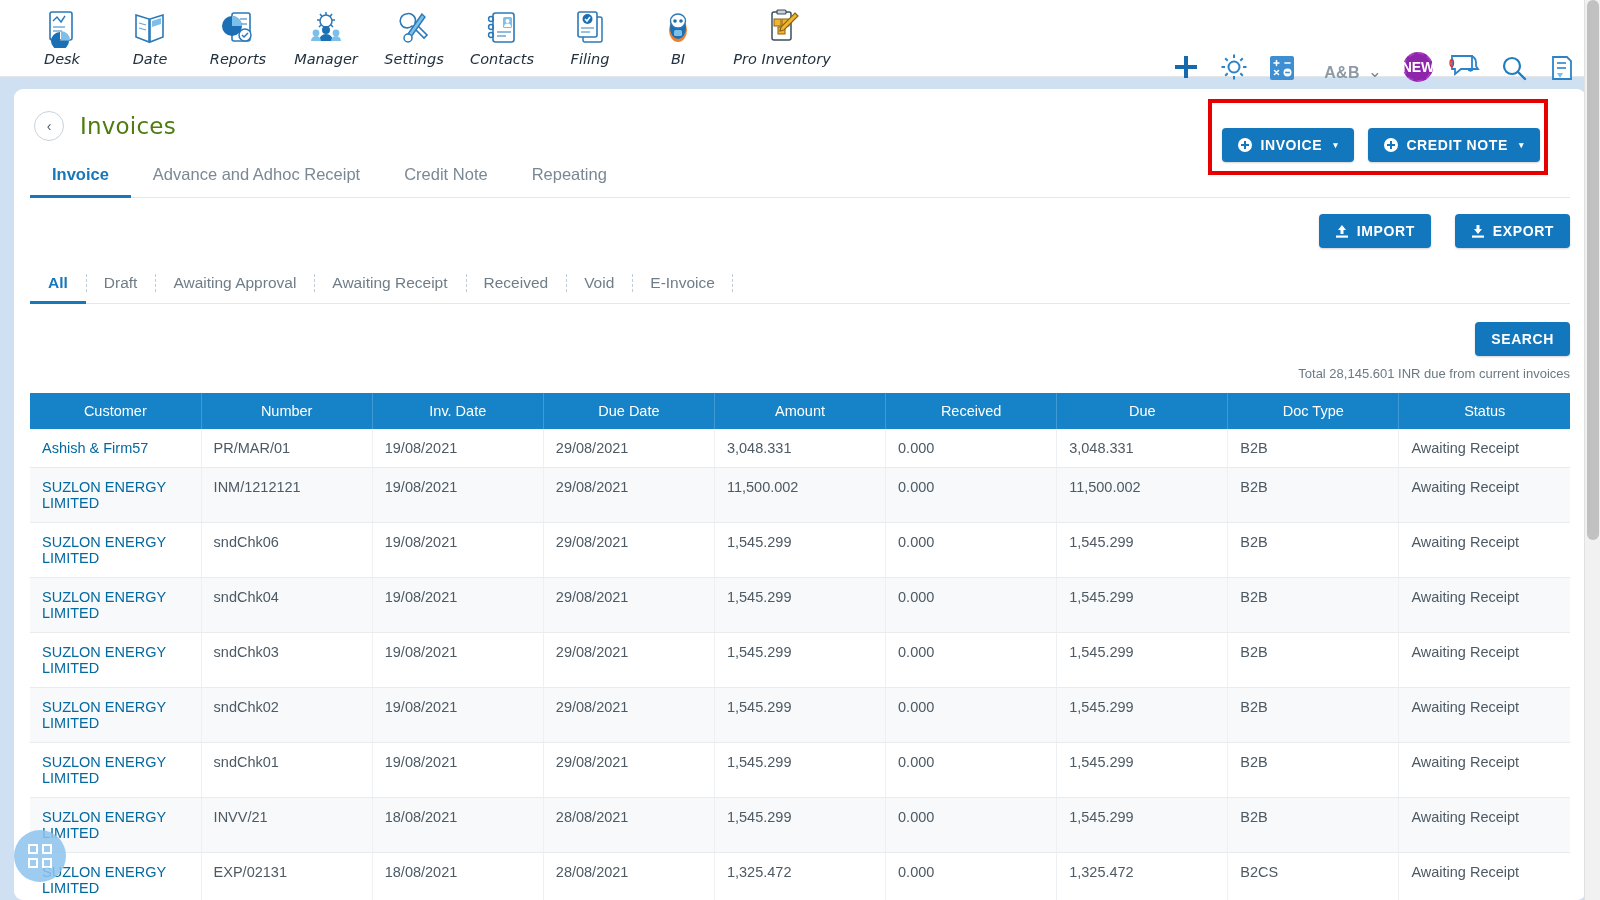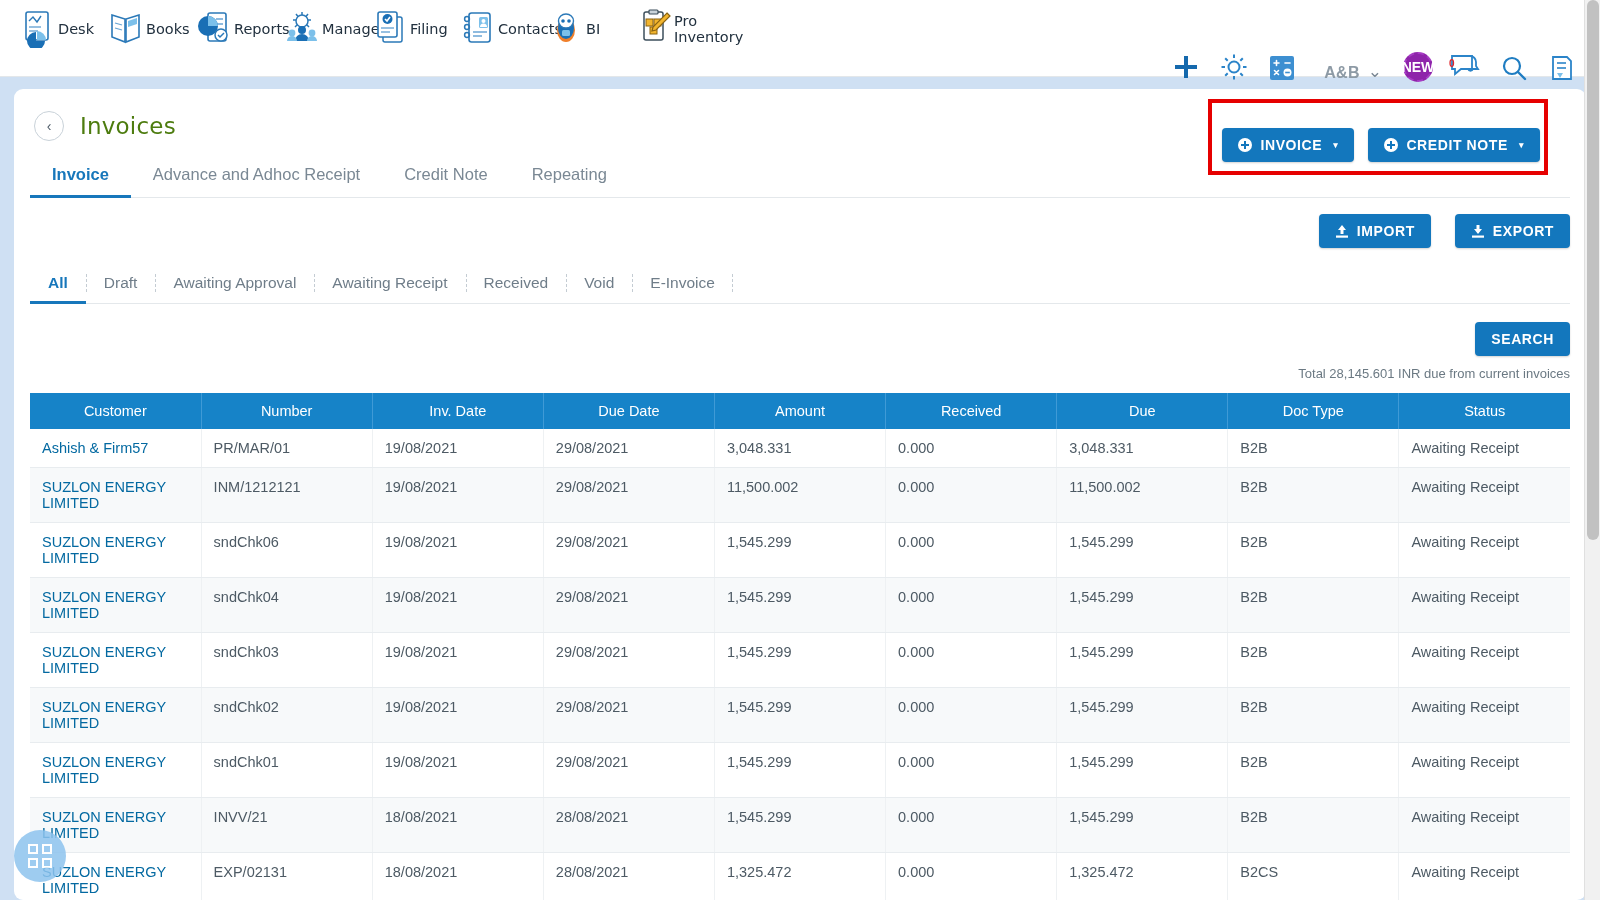--- a/index.html
+++ b/index.html
@@ -18,22 +18,23 @@
     background: #ffffff;
     display: flex;
     align-items: flex-start;
     padding: 0 0 0 18px;
     border-bottom: 1px solid #e3e7ea;
   }
   .app-nav { display: flex; align-items: flex-start; gap: 0; }
   .app-item {
     width: 88px;
     padding-top: 6px;
-    display: flex; flex-direction: row; align-items: center;
+    display: flex; flex-direction: column; align-items: center;
     cursor: pointer;
+    font-style: italic;
   }
   .app-item.wide { width: 120px; }
   .app-icon { height: 44px; display: flex; align-items: center; justify-content: center; }
   .app-label {
     font-size: 14.5px; color: #22313f; margin-top: 1px;
     font-family: "DejaVu Sans", sans-serif; font-weight: 400;
   }
   .appbar-right {
     margin-left: auto;
     display: flex; align-items: flex-end; gap: 0;
@@ -208,21 +209,21 @@
     <div class="app-item">
       <span class="app-icon">
         <svg width="40" height="40" viewBox="0 0 40 40">
           <path d="M6 7 L19 11 L19 34 L6 29 Z" fill="#fff" stroke="#2b79b8" stroke-width="1.6"></path>
           <path d="M33 7 L20 11 L20 34 L33 29 Z" fill="#fff" stroke="#2b79b8" stroke-width="1.6"></path>
           <path d="M22 13 L31 10 L31 16 L22 19 Z" fill="#7cc0ea"></path>
           <line x1="9" y1="15" x2="16" y2="17" stroke="#6aa5d4" stroke-width="1.3"></line>
           <line x1="9" y1="20" x2="16" y2="22" stroke="#6aa5d4" stroke-width="1.3"></line>
         </svg>
       </span>
-      <span class="app-label">Books</span>
+      <span class="app-label">Date</span>
     </div>
 
     <div class="app-item">
       <span class="app-icon">
         <svg width="40" height="40" viewBox="0 0 40 40">
           <rect x="14" y="5" width="18" height="28" rx="2" fill="#fff" stroke="#2b79b8" stroke-width="1.6"></rect>
           <line x1="22" y1="11" x2="29" y2="11" stroke="#6aa5d4" stroke-width="1.5"></line>
           <line x1="22" y1="16" x2="29" y2="16" stroke="#6aa5d4" stroke-width="1.5"></line>
           <circle cx="14" cy="18" r="10" fill="#1a6fb5"></circle>
           <path d="M14 8 A10 10 0 0 1 24 18 L14 18 Z" fill="#7cc0ea"></path>
@@ -244,52 +245,62 @@
           <path d="M13 33 a7 7 0 0 1 14 0 z" fill="#1a6fb5"></path>
           <circle cx="10" cy="25" r="3.4" fill="#7cc0ea"></circle>
           <path d="M5 33 a5 5 0 0 1 10 0 z" fill="#7cc0ea"></path>
           <circle cx="30" cy="25" r="3.4" fill="#7cc0ea"></circle>
           <path d="M25 33 a5 5 0 0 1 10 0 z" fill="#7cc0ea"></path>
         </svg>
       </span>
       <span class="app-label">Manager</span>
     </div>
 
-
-    <div class="app-item">
-      <span class="app-icon">
-        <svg width="40" height="40" viewBox="0 0 40 40">
-          <rect x="13" y="9" width="19" height="25" rx="2" fill="#fff" stroke="#2b79b8" stroke-width="1.5"></rect>
-          <rect x="8" y="4" width="19" height="25" rx="2" fill="#fff" stroke="#2b79b8" stroke-width="1.6"></rect>
-          <circle cx="17.5" cy="11" r="5" fill="#1a6fb5"></circle>
-          <polyline points="15,11 17,13 20,9" fill="none" stroke="#fff" stroke-width="1.6"></polyline>
-          <line x1="11" y1="20" x2="24" y2="20" stroke="#6aa5d4" stroke-width="1.4"></line>
-          <line x1="11" y1="24" x2="20" y2="24" stroke="#6aa5d4" stroke-width="1.4"></line>
-        </svg>
-      </span>
-      <span class="app-label">Filing</span>
+    <div class="app-item">
+      <span class="app-icon">
+        <svg width="40" height="40" viewBox="0 0 40 40">
+          <path d="M12 6 a7 7 0 1 0 6 12 l12 12 3-3 -12-12 a7 7 0 0 0 -9-9 z" fill="#fff" stroke="#2b79b8" stroke-width="1.6"></path>
+          <path d="M28 6 l-14 20 3 3 14-20 z" fill="#7cc0ea" stroke="#2b79b8" stroke-width="1.4"></path>
+          <circle cx="14" cy="30" r="4" fill="#fff" stroke="#2b79b8" stroke-width="1.5"></circle>
+        </svg>
+      </span>
+      <span class="app-label">Settings</span>
     </div>
 
     <div class="app-item">
       <span class="app-icon">
         <svg width="40" height="40" viewBox="0 0 40 40">
           <rect x="11" y="5" width="21" height="29" rx="2.5" fill="#fff" stroke="#2b79b8" stroke-width="1.6"></rect>
           <g stroke="#2b79b8" stroke-width="1.5" fill="none">
             <circle cx="9" cy="11" r="2.4"></circle>
               <circle cx="9" cy="19" r="2.4"></circle>
               <circle cx="9" cy="27" r="2.4"></circle>
           </g>
           <rect x="21" y="9" width="9" height="11" rx="1.5" fill="#7cc0ea"></rect>
           <circle cx="25.5" cy="13" r="2" fill="#fff"></circle>
           <path d="M22 19 a3.5 3.5 0 0 1 7 0 z" fill="#fff"></path>
           <line x1="15" y1="24" x2="29" y2="24" stroke="#6aa5d4" stroke-width="1.5"></line>
           <line x1="15" y1="28" x2="24" y2="28" stroke="#6aa5d4" stroke-width="1.5"></line>
         </svg>
       </span>
       <span class="app-label">Contacts</span>
+    </div>
+
+    <div class="app-item">
+      <span class="app-icon">
+        <svg width="40" height="40" viewBox="0 0 40 40">
+          <rect x="13" y="9" width="19" height="25" rx="2" fill="#fff" stroke="#2b79b8" stroke-width="1.5"></rect>
+          <rect x="8" y="4" width="19" height="25" rx="2" fill="#fff" stroke="#2b79b8" stroke-width="1.6"></rect>
+          <circle cx="17.5" cy="11" r="5" fill="#1a6fb5"></circle>
+          <polyline points="15,11 17,13 20,9" fill="none" stroke="#fff" stroke-width="1.6"></polyline>
+          <line x1="11" y1="20" x2="24" y2="20" stroke="#6aa5d4" stroke-width="1.4"></line>
+          <line x1="11" y1="24" x2="20" y2="24" stroke="#6aa5d4" stroke-width="1.4"></line>
+        </svg>
+      </span>
+      <span class="app-label">Filing</span>
     </div>
 
     <div class="app-item">
       <span class="app-icon">
         <svg width="40" height="40" viewBox="0 0 40 40">
           <ellipse cx="20" cy="22" rx="9" ry="12" fill="#f07f2a"></ellipse>
           <ellipse cx="20" cy="20" rx="8" ry="11" fill="#1a6fb5"></ellipse>
           <ellipse cx="20" cy="13" rx="7.5" ry="7" fill="#fff" stroke="#2b79b8" stroke-width="1.4"></ellipse>
           <circle cx="17" cy="13" r="1.8" fill="#1a6fb5"></circle>
           <circle cx="23" cy="13" r="1.8" fill="#1a6fb5"></circle>

